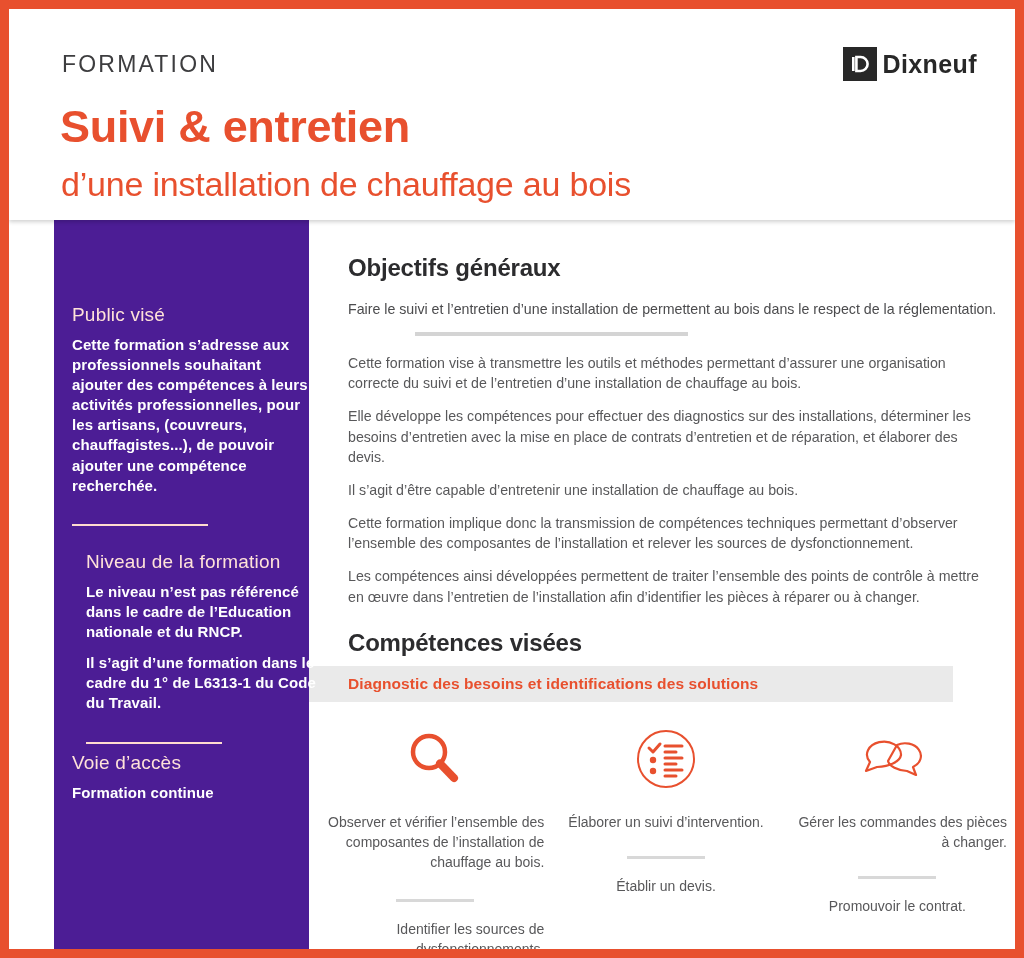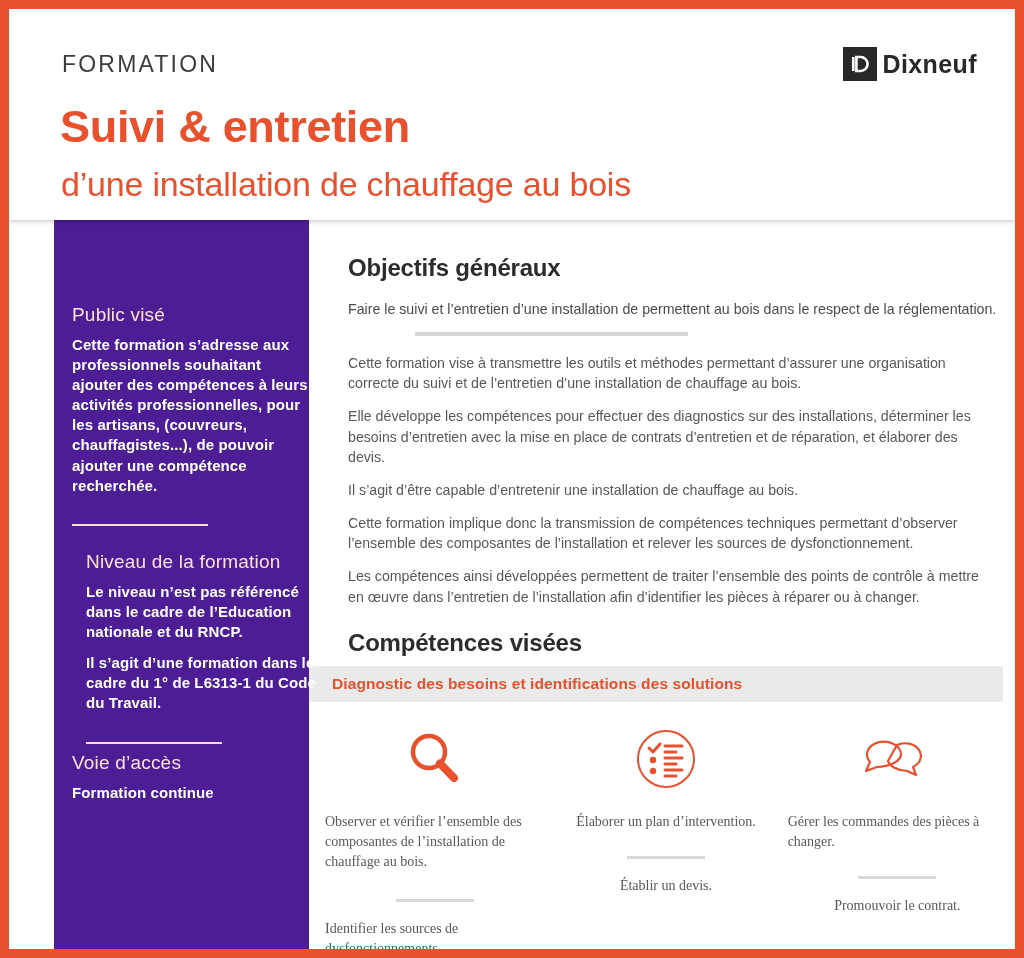--- a/index.html
+++ b/index.html
@@ -174,26 +174,26 @@
     height: 4px;
     background: #d4d4d4;
     margin: 6px 0 17px 67px;
   }
 
   #competences-title { margin-top: 22px; }
 
   #comp-band {
     margin-top: 9px;
     margin-left: -39px;
-    width: 694px;
+    width: 644px;
     height: 36px;
     background: #eaeaea;
     display: flex;
     align-items: center;
-    padding-left: 23px;
+    padding-left: 39px;
   }
   #comp-band-label {
     font-size: 15.5px;
     font-weight: bold;
     color: #E8502E;
     letter-spacing: 0.1px;
   }
 
   
   #comp-cols {
@@ -213,22 +213,21 @@
     height: 70px;
     display: flex;
     align-items: center;
     justify-content: center;
   }
   .comp-text {
     margin-top: 18px;
     font-size: 14px;
     line-height: 1.45;
     color: #58585a;
-    text-align: left;
-    font-family: Liberation Serif, serif;
+    text-align: right;
   }
   .comp-rule {
     width: 78px;
     height: 3px;
     background: #d8d8d8;
     margin: 20px 0 17px 0;
   }
   .comp-col.c1 .comp-rule { margin-top: 26px; }
   .comp-col.c2 .comp-rule { margin-top: 24px; }
   .comp-col.c3 .comp-rule { margin-top: 24px; }
@@ -321,21 +320,21 @@
               <circle cx="19" cy="33" r="3.2" fill="#E8502E"></circle>
               <circle cx="19" cy="44" r="3.2" fill="#E8502E"></circle>
               <line x1="31" y1="19" x2="48" y2="19" stroke="#E8502E" stroke-width="3" stroke-linecap="round"></line>
               <line x1="31" y1="25" x2="42" y2="25" stroke="#E8502E" stroke-width="3" stroke-linecap="round"></line>
               <line x1="31" y1="31" x2="48" y2="31" stroke="#E8502E" stroke-width="3" stroke-linecap="round"></line>
               <line x1="31" y1="37" x2="42" y2="37" stroke="#E8502E" stroke-width="3" stroke-linecap="round"></line>
               <line x1="31" y1="43" x2="48" y2="43" stroke="#E8502E" stroke-width="3" stroke-linecap="round"></line>
               <line x1="31" y1="49" x2="42" y2="49" stroke="#E8502E" stroke-width="3" stroke-linecap="round"></line>
             </svg>
           </div>
-          <div class="comp-text">Élaborer un plan d’intervention.</div>
+          <div class="comp-text">Élaborer un suivi d’intervention.</div>
           <div class="comp-rule"></div>
           <div class="comp-text" style="margin-top:0">Établir un devis.</div>
         </div>
 
         <div class="comp-col c3">
           <div class="comp-icon">
             <svg width="72" height="60" viewBox="0 0 72 60" aria-hidden="true">
               <path d="M40 26 a17 13 0 1 0 -31 7 l-4 9 11 -4 a26 13 0 0 0 24 -12 Z" fill="#ffffff" stroke="#E8502E" stroke-width="2.2" stroke-linejoin="round"></path>
               <path d="M36 16 a15 12 0 1 1 16 22 l3 8 -9 -4 a22 12 0 0 1 -19 -10 Z" fill="none" stroke="#E8502E" stroke-width="2.2" stroke-linejoin="round"></path>
             </svg>

